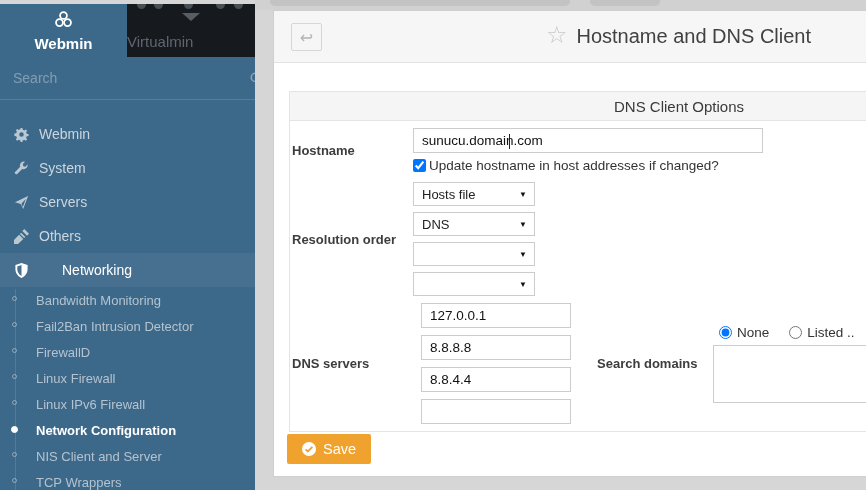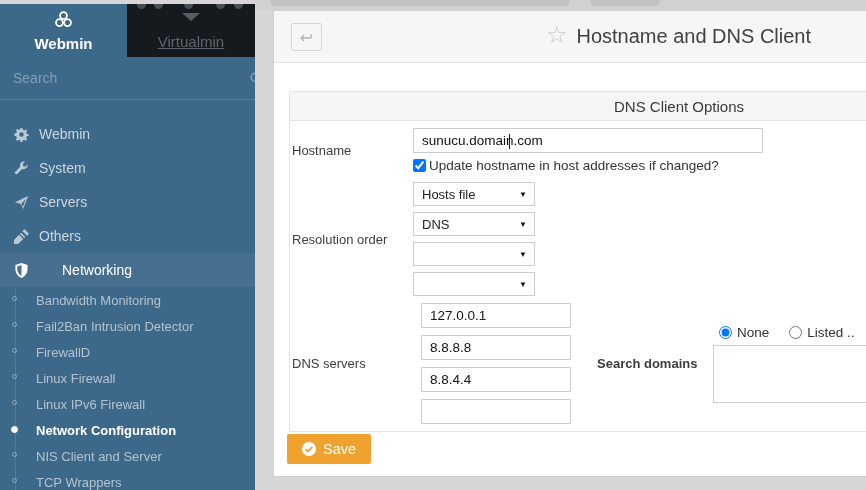--- a/index.html
+++ b/index.html
@@ -5,21 +5,21 @@
   * { margin:0; padding:0; box-sizing:border-box; }
   html,body { width:866px; height:490px; overflow:hidden; }
   body { font-family:"Liberation Sans", sans-serif; background:#d6d6d6; position:relative; }
 
   
   #sidebar { position:absolute; left:0; top:4px; width:277px; height:490px; background:#3c688a; overflow:hidden; }
   .tabs { display:flex; height:53px; }
   .tab-webmin { width:127px; display:flex; flex-direction:column; align-items:center; justify-content:center; gap:2px; color:#fff; cursor:pointer; }
   .tab-webmin .brand-label { font-size:15px; font-weight:bold; }
   .tab-virtualmin { width:128px; background:#16191d; color:#646c75; position:relative; overflow:hidden; cursor:pointer; }
-  .tab-virtualmin .vm-label { position:absolute; left:0; right:0; bottom:7px; text-align:center; font-size:15px; color:#5f666e;text-decoration:underline; }
+  .tab-virtualmin .vm-label { position:absolute; left:0; right:0; bottom:7px; font-size:15px; color:#5f666e; }
   .vm-dot { position:absolute; top:-4px; width:9px; height:9px; border-radius:50%; background:#474d54; }
   .vm-chevron { position:absolute; top:9px; left:50%; margin-left:-9px; width:0; height:0;
     border-left:9px solid transparent; border-right:9px solid transparent; border-top:8px solid #565d64; }
 
   .search-row { height:43px; display:flex; align-items:center; padding:0 13px; border-bottom:1px solid rgba(255,255,255,0.14); }
   .search-row input { flex:1; background:transparent; border:none; outline:none; color:#ffffff; font-size:14px; font-family:inherit; }
   .search-row input::placeholder { color:rgba(255,255,255,0.35); }
   .search-icon { width:15px; height:15px; color:#8aa2b4; }
 
   .menu { margin-top:17px; }
@@ -49,21 +49,21 @@
   .back-btn { position:absolute; left:17px; top:12px; width:31px; height:28px; border:1px solid #d6d6d6; border-radius:2px; background:transparent;
     color:#b3b3b3; font-size:16px; display:flex; align-items:center; justify-content:center; cursor:pointer; font-family:inherit; }
   .title-wrap { position:absolute; inset:0; display:flex; align-items:center; justify-content:center; gap:9px; }
   .star { color:#c9c9c9; font-size:24px; line-height:1; margin-top:-3px; cursor:pointer; }
   .page-title { font-size:20px; color:#414141; }
 
   .form-table { position:absolute; left:15px; top:80px; width:780px; background:#fff; border:1px solid #e4e4e4; }
   .table-header { height:29px; background:#f5f5f5; border-bottom:1px solid #e4e4e4; display:flex; align-items:center; justify-content:center; font-size:15px; color:#3a3a3a; }
   .table-body { padding:7px 0; }
   .frow { display:flex; padding-left:2px; }
-  .flabel { width:121px; flex:none; font-weight:normal; font-size:13px; color:#3d3d3d; display:flex; align-items:center; }
+  .flabel { width:121px; flex:none; font-weight:bold; font-size:13px; color:#3d3d3d; display:flex; align-items:center; }
 
   .tinput { width:350px; height:25px; border:1px solid #ccc; display:flex; align-items:center; padding:0 8px; font-size:13.5px; color:#111; position:relative; background:#fff; cursor:text; }
   .caret { position:absolute; left:95px; top:5px; width:1px; height:15px; background:#222; }
   .check-line { margin-top:5px; display:flex; align-items:center; gap:3px; font-size:13.5px; color:#333; }
   .check-line input { width:13px; height:13px; margin:0; cursor:pointer; }
 
   .row-gap { height:9px; }
   .sel-col { display:flex; flex-direction:column; gap:6px; }
   .sel { width:122px; height:24px; border:1px solid #ccc; background:#fff; display:flex; align-items:center; justify-content:space-between; padding:0 7px 0 8px; font-size:13px; color:#222; cursor:pointer; }
   .sel .arr { font-size:8px; color:#111; }

